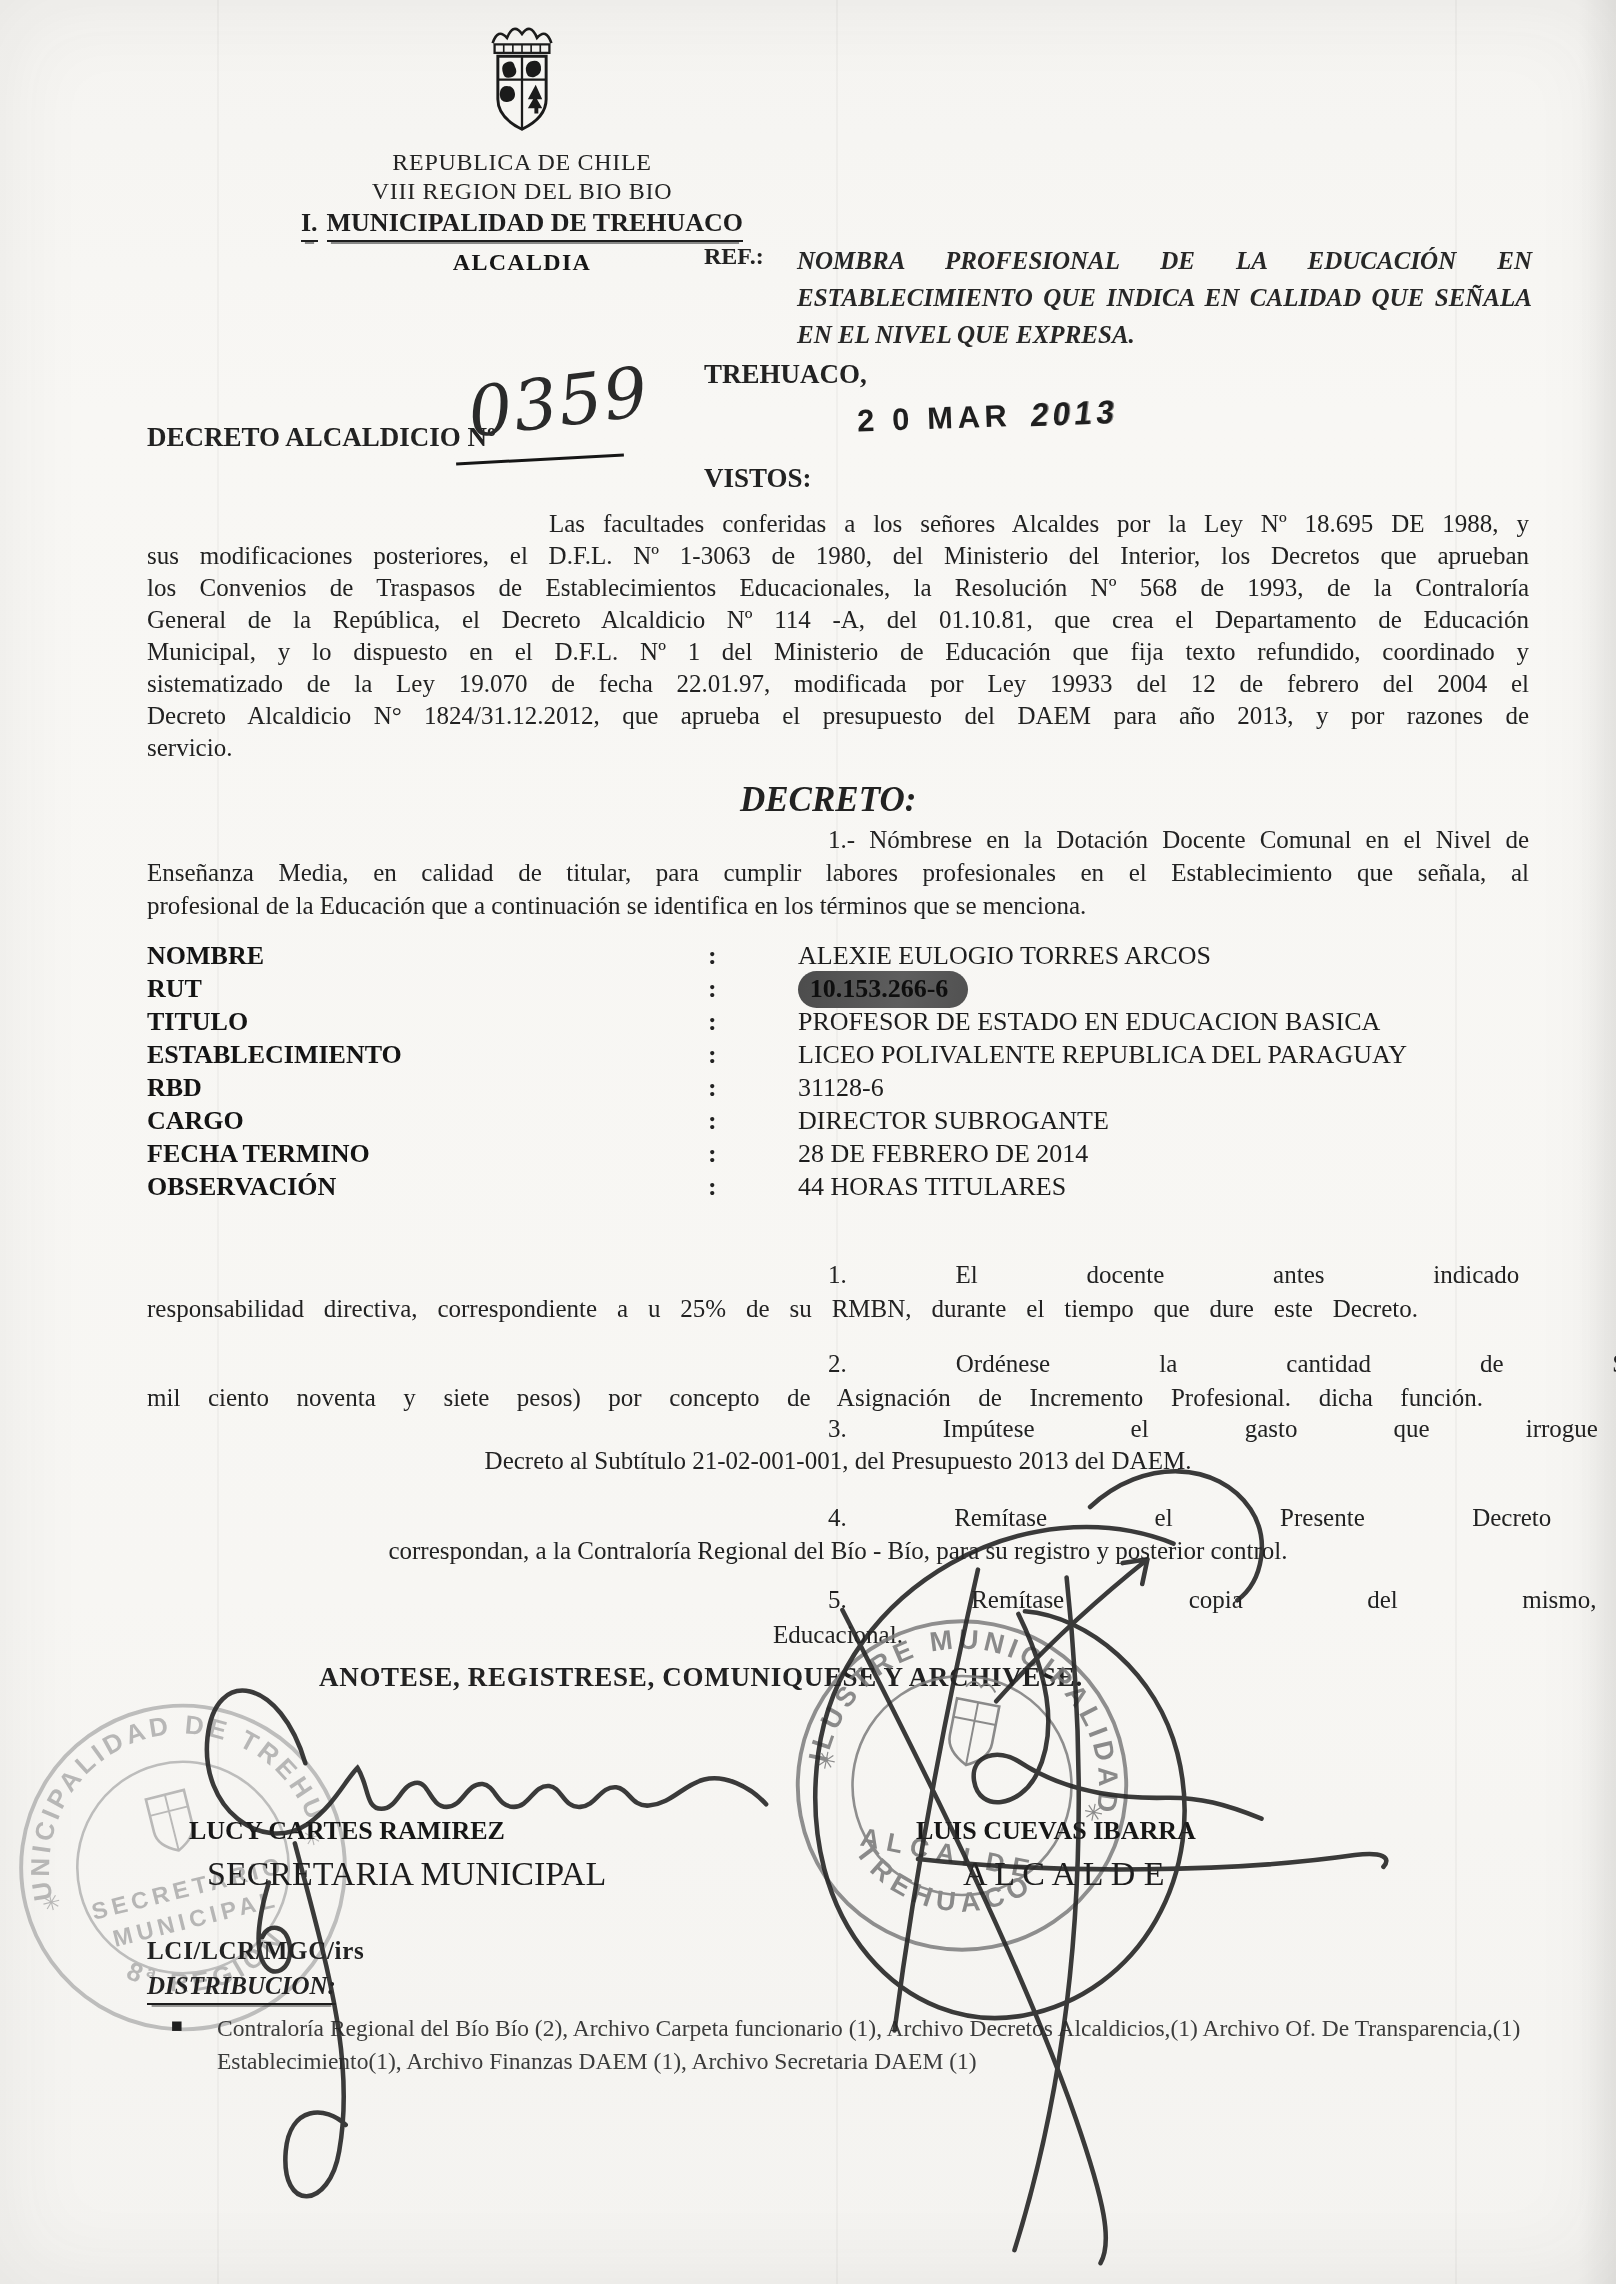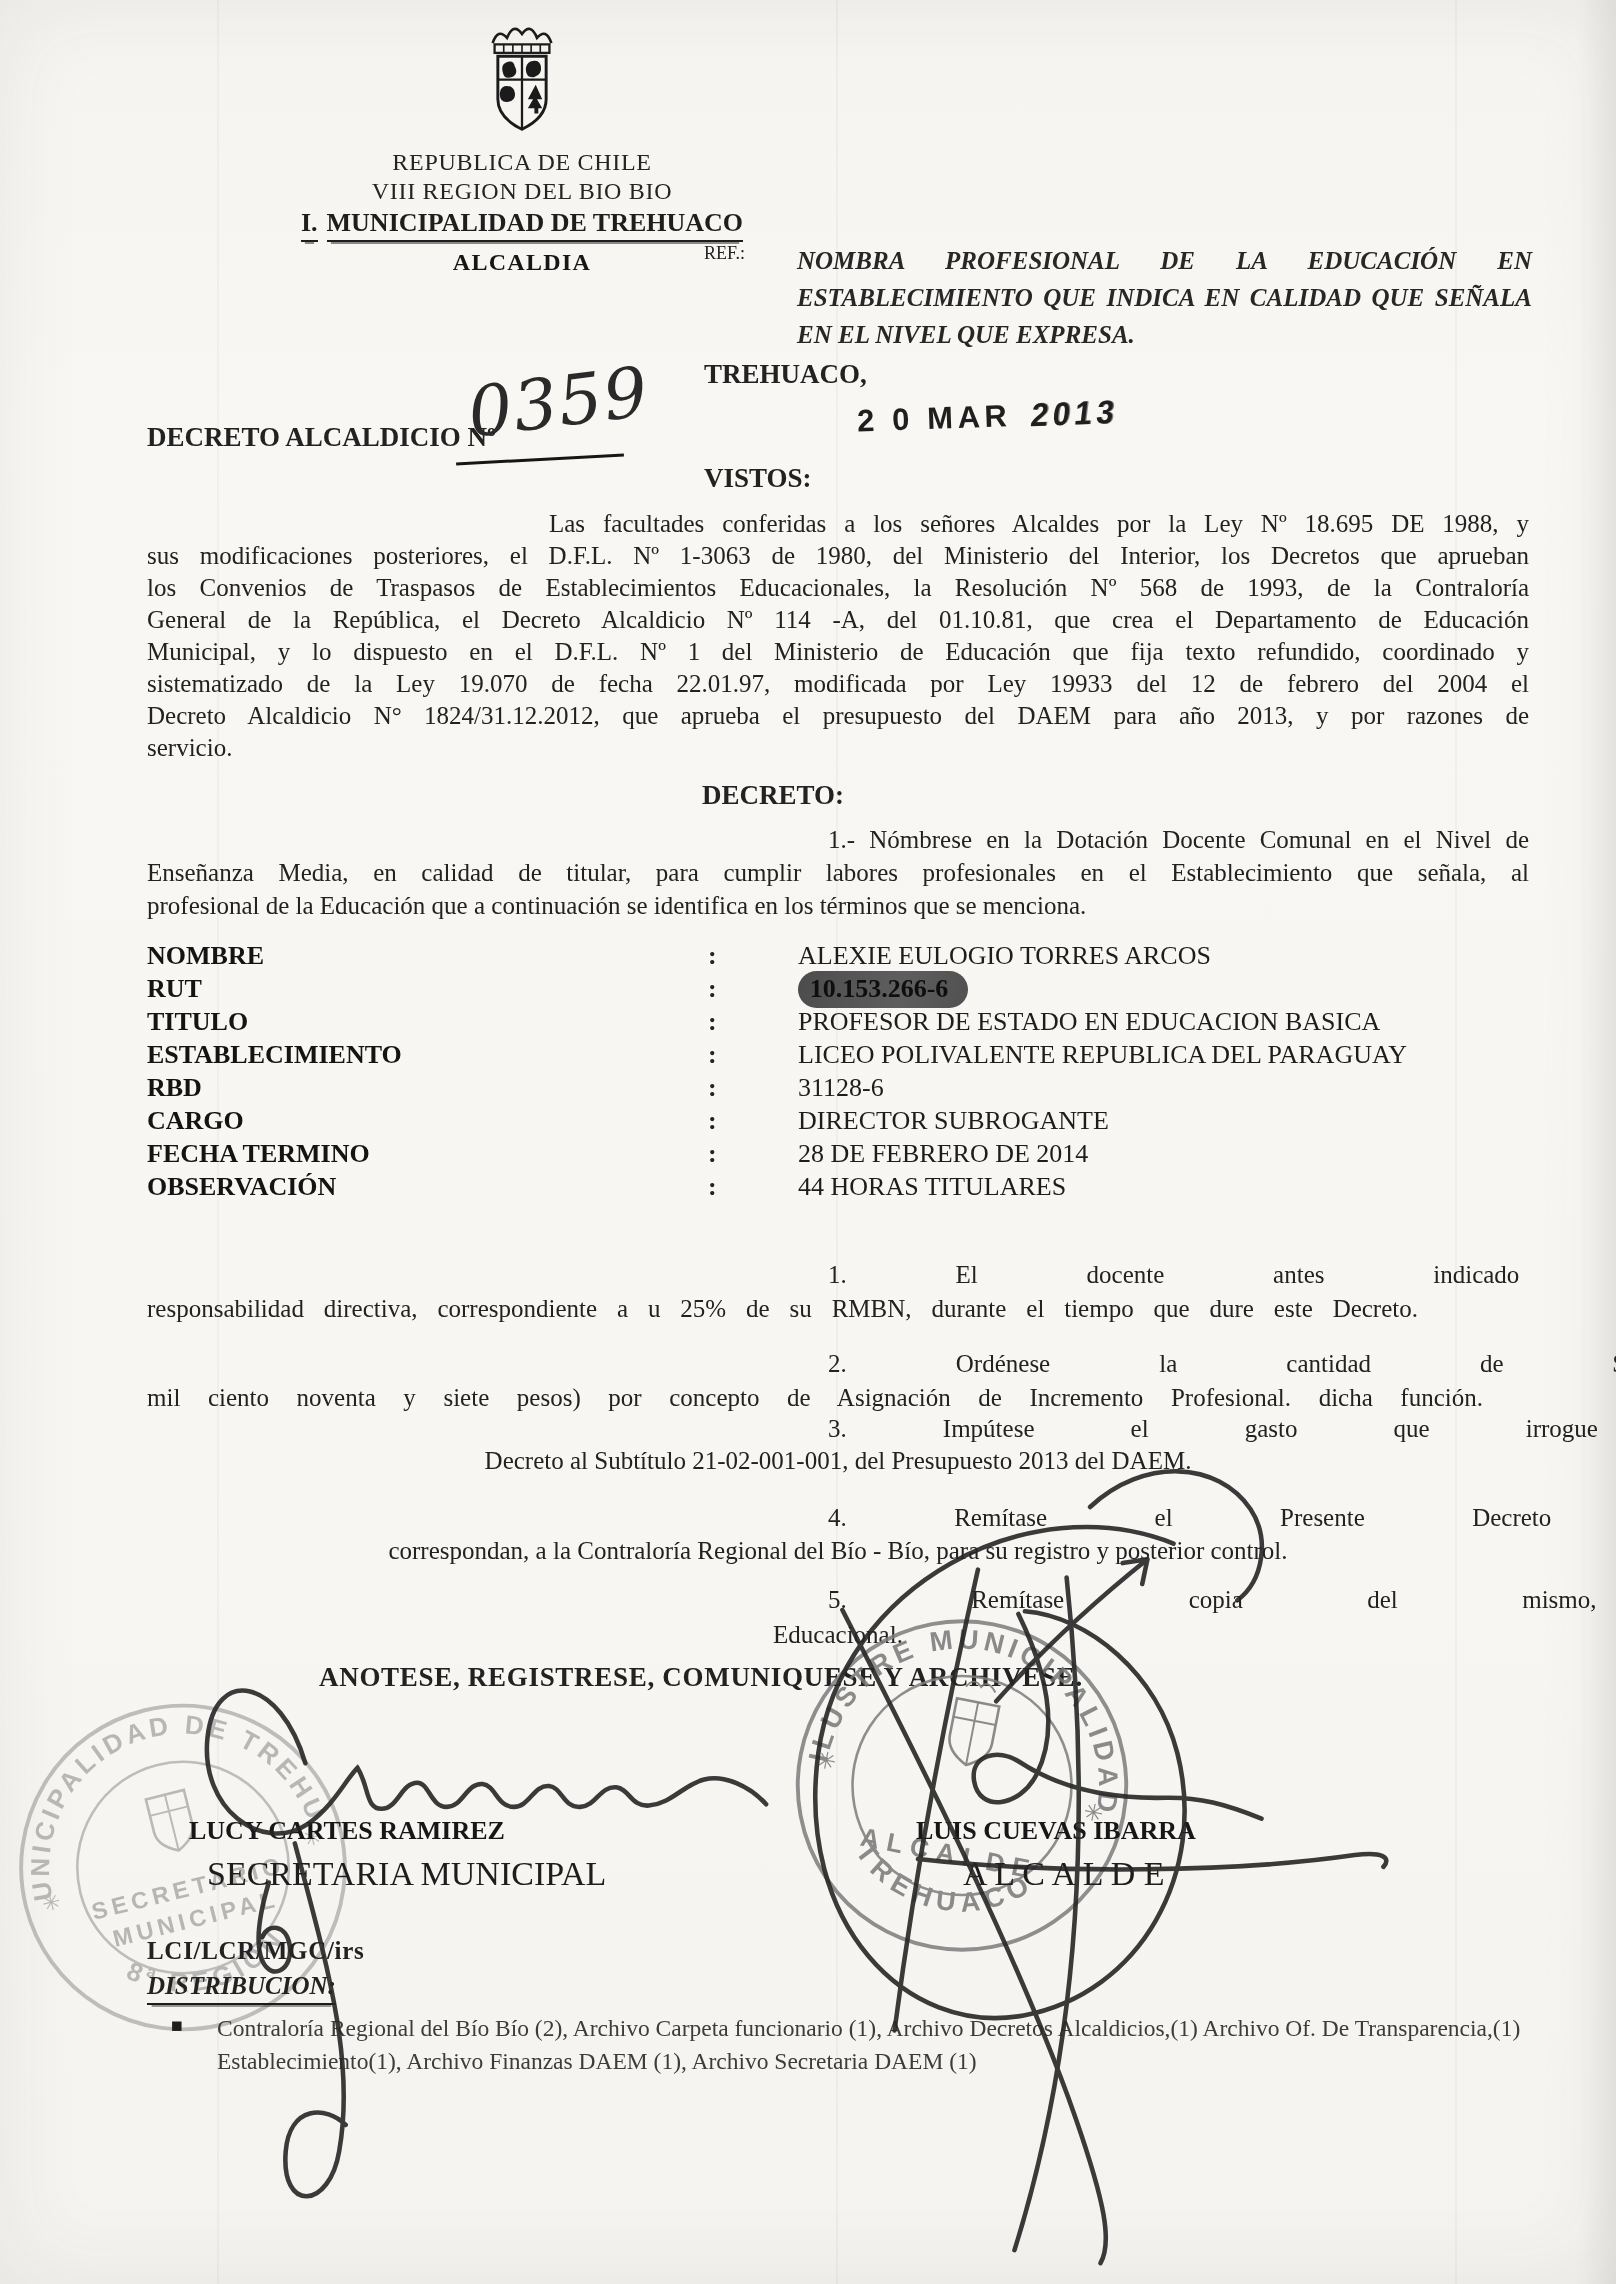--- a/index.html
+++ b/index.html
@@ -14,21 +14,21 @@
   
   .hdr{position:absolute;left:235px;top:17px;width:574px;text-align:center;}
   .emblem{display:block;margin:0 auto 6.5px auto;}
   .h1,.h2{font-size:24px;line-height:29px;letter-spacing:0.7px;color:#242424;}
   .h3{font-size:26px;line-height:31px;margin-top:1.3px;font-weight:600;color:#1e1e1e;}
   .u2{border-bottom:2px solid #1d1d1d;padding-bottom:3.3px;box-shadow:0 5.9px 0 -3.9px rgba(45,45,45,.55);}
   .pre{margin-right:9px;}
   .h4{font-size:24px;line-height:30px;font-weight:700;margin-top:9px;letter-spacing:1.3px;color:#161616;}
   
   .ref{position:absolute;left:704px;top:242px;width:828px;}
-  .ref-label{position:absolute;left:0;top:1.3px;font-weight:400;font-size:18px;}
+  .ref-label{position:absolute;left:0;top:1.3px;font-weight:700;font-size:24px;}
   .ref-text{margin-left:93px;}
   .rl{font-style:italic;font-weight:600;font-size:25px;line-height:37px;color:#272727;}
   .j{text-align:justify;text-align-last:justify;font-family:Liberation Serif, serif;}
   
   .place{position:absolute;left:704px;top:359px;font-weight:700;font-size:27px;}
   .datestamp{position:absolute;left:857px;top:399px;transform:rotate(-2deg);
         font-family:"Liberation Sans",sans-serif;font-weight:700;font-size:31px;
         letter-spacing:4.6px;color:#1f1f1f;}
   .datestamp .yr{display:inline-block;margin-left:6.5px;transform:skewX(-9deg) scaleY(1.06);
         text-shadow:1.3px 0 0 rgba(40,40,40,.55);}
@@ -37,21 +37,21 @@
         font-family:"DejaVu Serif",serif;transform:rotate(-7deg);color:#2a2a2a;letter-spacing:1.3px;}
   .decree-underline{position:absolute;left:456px;top:458px;width:168px;height:3.3px;
         background:#161616;transform:rotate(-3deg);}
   
   .vh{position:absolute;left:704px;top:463px;font-weight:700;font-size:27px;}
   .vistos{position:absolute;left:147px;top:508px;width:1382px;}
   .vline{font-size:25px;line-height:32px;height:32px;white-space:nowrap;}
   .vline.j{white-space:normal;}
   .ind1{padding-left:402px;}
   
-  .dh{position:absolute;left:702px;top:780px;font-weight:700;font-size:27px;}
+  .dh{position:absolute;left:740px;top:780px;font-weight:700;font-size:35px;font-style:italic;}
   .intro{position:absolute;left:147px;top:823px;width:1382px;}
   .iline{font-size:25px;line-height:33px;height:33px;}
   .ind2{padding-left:681px;}
   
   .fields{position:absolute;left:147px;top:939px;width:1382px;}
   .frow{height:33px;font-size:26px;line-height:33px;}
   .fkey{display:inline-block;width:561px;font-weight:700;color:#141414;}
   .fcolon{display:inline-block;width:90px;font-weight:700;}
   .fval{color:#1d1d1d;}
   .redacted{background:linear-gradient(100deg,#4c4c4c,#5e5e5e 60%,#515151);

